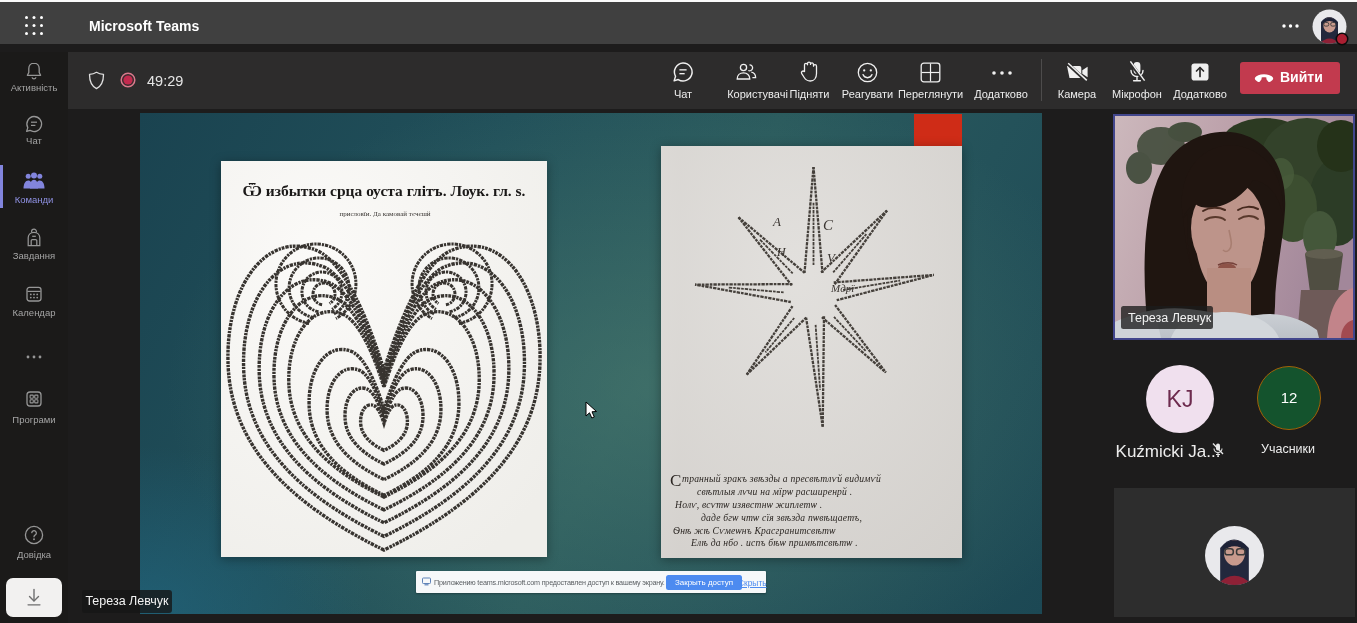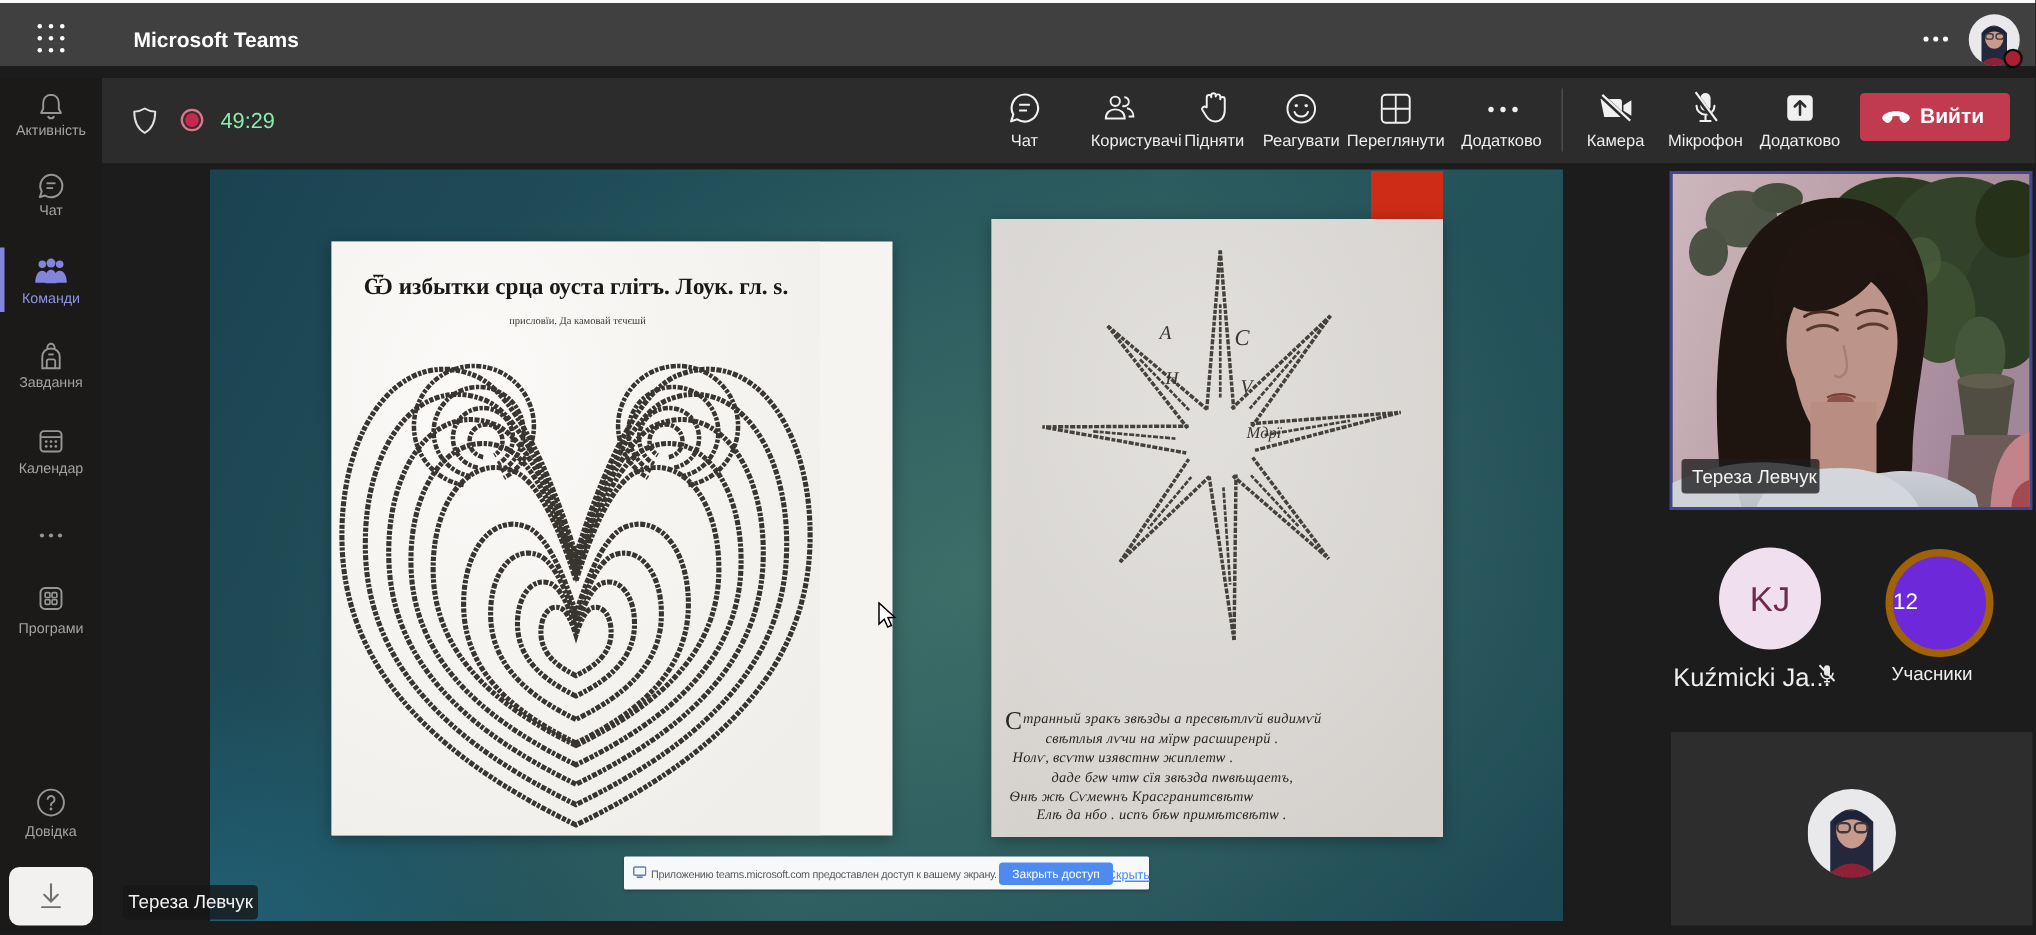--- a/index.html
+++ b/index.html
@@ -143,21 +143,21 @@
 
   <svg class="abs" style="left:20px;top:19px" width="17" height="19" viewBox="0 0 17 19">
     <path d="M8.5 1.3 C10.5 2.6 12.8 3.3 15.5 3.4 C15.5 9.5 13.6 14.9 8.5 17.6 C3.4 14.9 1.5 9.5 1.5 3.4 C4.2 3.3 6.5 2.6 8.5 1.3 Z" fill="none" stroke="#e0e0e0" stroke-width="1.3" stroke-linejoin="round"></path>
   </svg>
 
   <svg class="abs" style="left:52px;top:20px" width="16" height="16" viewBox="0 0 16 16">
     <circle cx="8" cy="8" r="7.5" fill="#3a2a2d"></circle>
     <circle cx="8" cy="8" r="6.8" fill="none" stroke="#d8798c" stroke-width="1.5"></circle>
     <circle cx="8" cy="8" r="4.6" fill="#c32a4e"></circle>
   </svg>
-  <div class="abs" style="left:79px;top:21px;color:#86efac;font-size:14.5px;">49:29</div>
+  <div class="abs" style="left:79px;top:21px;color:#e5e5e5;font-size:14.5px;">49:29</div>
 
   <svg class="abs" style="left:603px;top:8px" width="24" height="24" viewBox="0 0 20 20">
     <path d="M10 2.5 a7.5 7.5 0 1 1 -4 13.8 L2.6 17.4 L3.8 13.6 A7.5 7.5 0 0 1 10 2.5 Z" fill="none" stroke="#f0f0f0" stroke-width="1.2" stroke-linejoin="round"></path>
     <line x1="7" y1="8.2" x2="13" y2="8.2" stroke="#f0f0f0" stroke-width="1.1"></line>
     <line x1="7" y1="11.4" x2="11.4" y2="11.4" stroke="#f0f0f0" stroke-width="1.1"></line>
   </svg>
   <div class="abs lbl" style="left:560px;top:36px;width:110px;">Чат</div>
 
   <svg class="abs" style="left:666px;top:8px" width="24" height="24" viewBox="0 0 24 24">
     <g fill="none" stroke="#f0f0f0" stroke-width="1.3">
@@ -236,21 +236,21 @@
 
 <div class="abs" id="stage" style="left:68px;top:109px;width:1289px;height:514px;background:#1d1c1c;"></div>
 
 <div class="abs" id="teal" style="left:140px;top:113px;width:902px;height:501px;background:
  radial-gradient(ellipse 660px 420px at 57% 55%, rgba(82,130,115,.5), rgba(82,130,115,0) 74%),
  radial-gradient(ellipse 330px 240px at 0% 100%, rgba(34,116,150,.45), rgba(34,116,150,0) 70%),
  linear-gradient(118deg, #1a4350 0%, #21505a 32%, #2a5a5d 55%, #24525a 75%, #1c4854 100%);"></div>
 
 <div class="abs" style="left:914px;top:114px;width:48px;height:33px;background:#cf2c17;"></div>
 
-<div class="abs" id="pageL" style="left:221px;top:161px;width:326px;height:396px;background:#f5f4f1;box-shadow:0 2px 10px rgba(0,0,0,0.35);padding-left:48px;">
+<div class="abs" id="pageL" style="left:221px;top:161px;width:326px;height:396px;background:#f5f4f1;box-shadow:0 2px 10px rgba(0,0,0,0.35);">
   <svg class="abs" style="left:0;top:0" width="326" height="396" viewBox="0 0 326 396">
     <defs>
       <radialGradient id="pgl" cx="0.3" cy="0.25" r="0.9">
         <stop offset="0" stop-color="#fbfaf8"></stop>
           <stop offset="1" stop-color="#efeeea"></stop>
       </radialGradient>
     </defs>
     <rect width="326" height="396" fill="url(#pgl)"></rect>
     <text x="163" y="35" text-anchor="middle" font-family="Liberation Serif, serif" font-weight="bold" font-size="15.5" fill="#1b1918">Ѿ избытки срца ѹста глітъ. Лѹк. гл. ѕ.</text>
     <text x="164" y="55" text-anchor="middle" font-family="Liberation Serif, serif" font-size="7" fill="#3a3633">присловїи. Да камовай тєчєшй</text>
@@ -412,21 +412,21 @@
     <path d="M56 222 C62 204 84 196 112 196 C140 196 158 208 164 222 Z" fill="#d3d7db"></path>
     <path d="M0 222 L0 206 C14 200 26 196 40 196 L46 222 Z" fill="#cfd3d8"></path>
 
     <rect x="6" y="190" width="92" height="23" rx="2.5" fill="rgba(28,28,28,0.78)"></rect>
     <text x="13" y="206" font-family="Liberation Sans, sans-serif" font-size="12.5" fill="#f2f2f2">Тереза Левчук</text>
   </svg>
 </div>
 
 <div class="abs" style="left:1146px;top:365px;width:68px;height:68px;border-radius:50%;background:#f0e0ee;color:#6d2b4e;font-size:23px;text-align:center;line-height:68px;">KJ</div>
 
-<div class="abs" style="left:1257px;top:366px;width:62px;height:62px;border-radius:50%;background:#6d28d9;border:5px solid #a16207;color:#fff;font-size:15px;text-align:left;line-height:62px;">12</div>
+<div class="abs" style="left:1257px;top:366px;width:62px;height:62px;border-radius:50%;background:#14532d;border:1px solid #a16207;color:#fff;font-size:15px;text-align:center;line-height:62px;">12</div>
 <div class="abs lbl" style="left:1098px;top:442px;width:140px;font-size:17px;">Kuźmicki Ja...</div>
 <svg class="abs" style="left:1211px;top:442px" width="14" height="14" viewBox="0 0 14 14">
   <g stroke="#e8e8e8" stroke-width="1.1" fill="none">
    <rect x="5" y="1.5" width="4" height="7" rx="2" fill="#e8e8e8" stroke="none"></rect>
    <path d="M3 6.5 a4 4 0 0 0 8 0 M7 10.5 L7 12.5 M5 12.5 L9 12.5"></path>
    <line x1="2" y1="1.5" x2="12" y2="12" stroke="#e8e8e8" stroke-width="1.3"></line>
   </g>
 </svg>
 <div class="abs lbl" style="left:1218px;top:442px;width:140px;font-size:12.5px;">Учасники</div>
 

